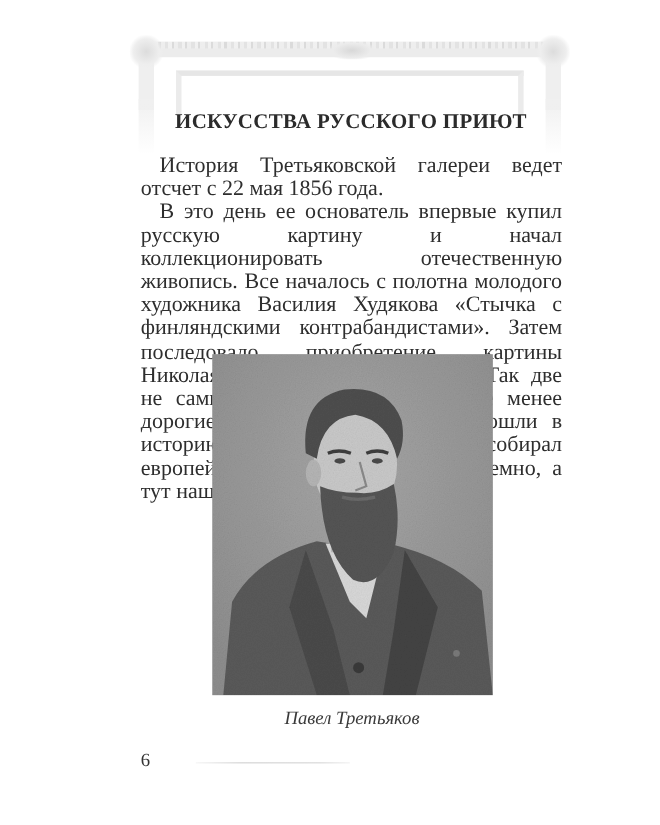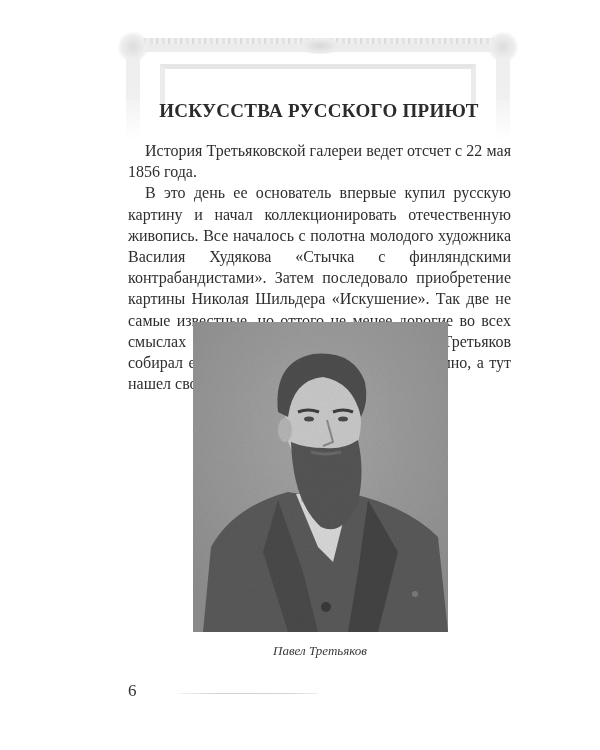--- a/index.html
+++ b/index.html
@@ -86,21 +86,21 @@
       font-weight: bold;
       font-size: 19px;
       letter-spacing: 0.3px;
       color: #2b2b2b;
     }
     .body-text {
       position: absolute;
       left: 128px;
       top: 140px;
       width: 383px;
-      font-size: 16px;
+      font-size: 20px;
       line-height: 21.2px;
       text-align: justify;
       color: #2e2e2e;
     }
     .body-text p {
       margin: 0;
       text-indent: 17px;
     }
     .photo {
       position: absolute;
@@ -114,21 +114,21 @@
     .photo svg {
       display: block;
     }
     .caption {
       position: absolute;
       left: 180px;
       top: 643px;
       width: 280px;
       text-align: center;
       font-style: italic;
-      font-size: 13px;
+      font-size: 17px;
       color: #3a3a3a;
     }
     .page-number {
       position: absolute;
       left: 128px;
       top: 681px;
       font-size: 17px;
       color: #333333;
     }
     .footer-rule {

